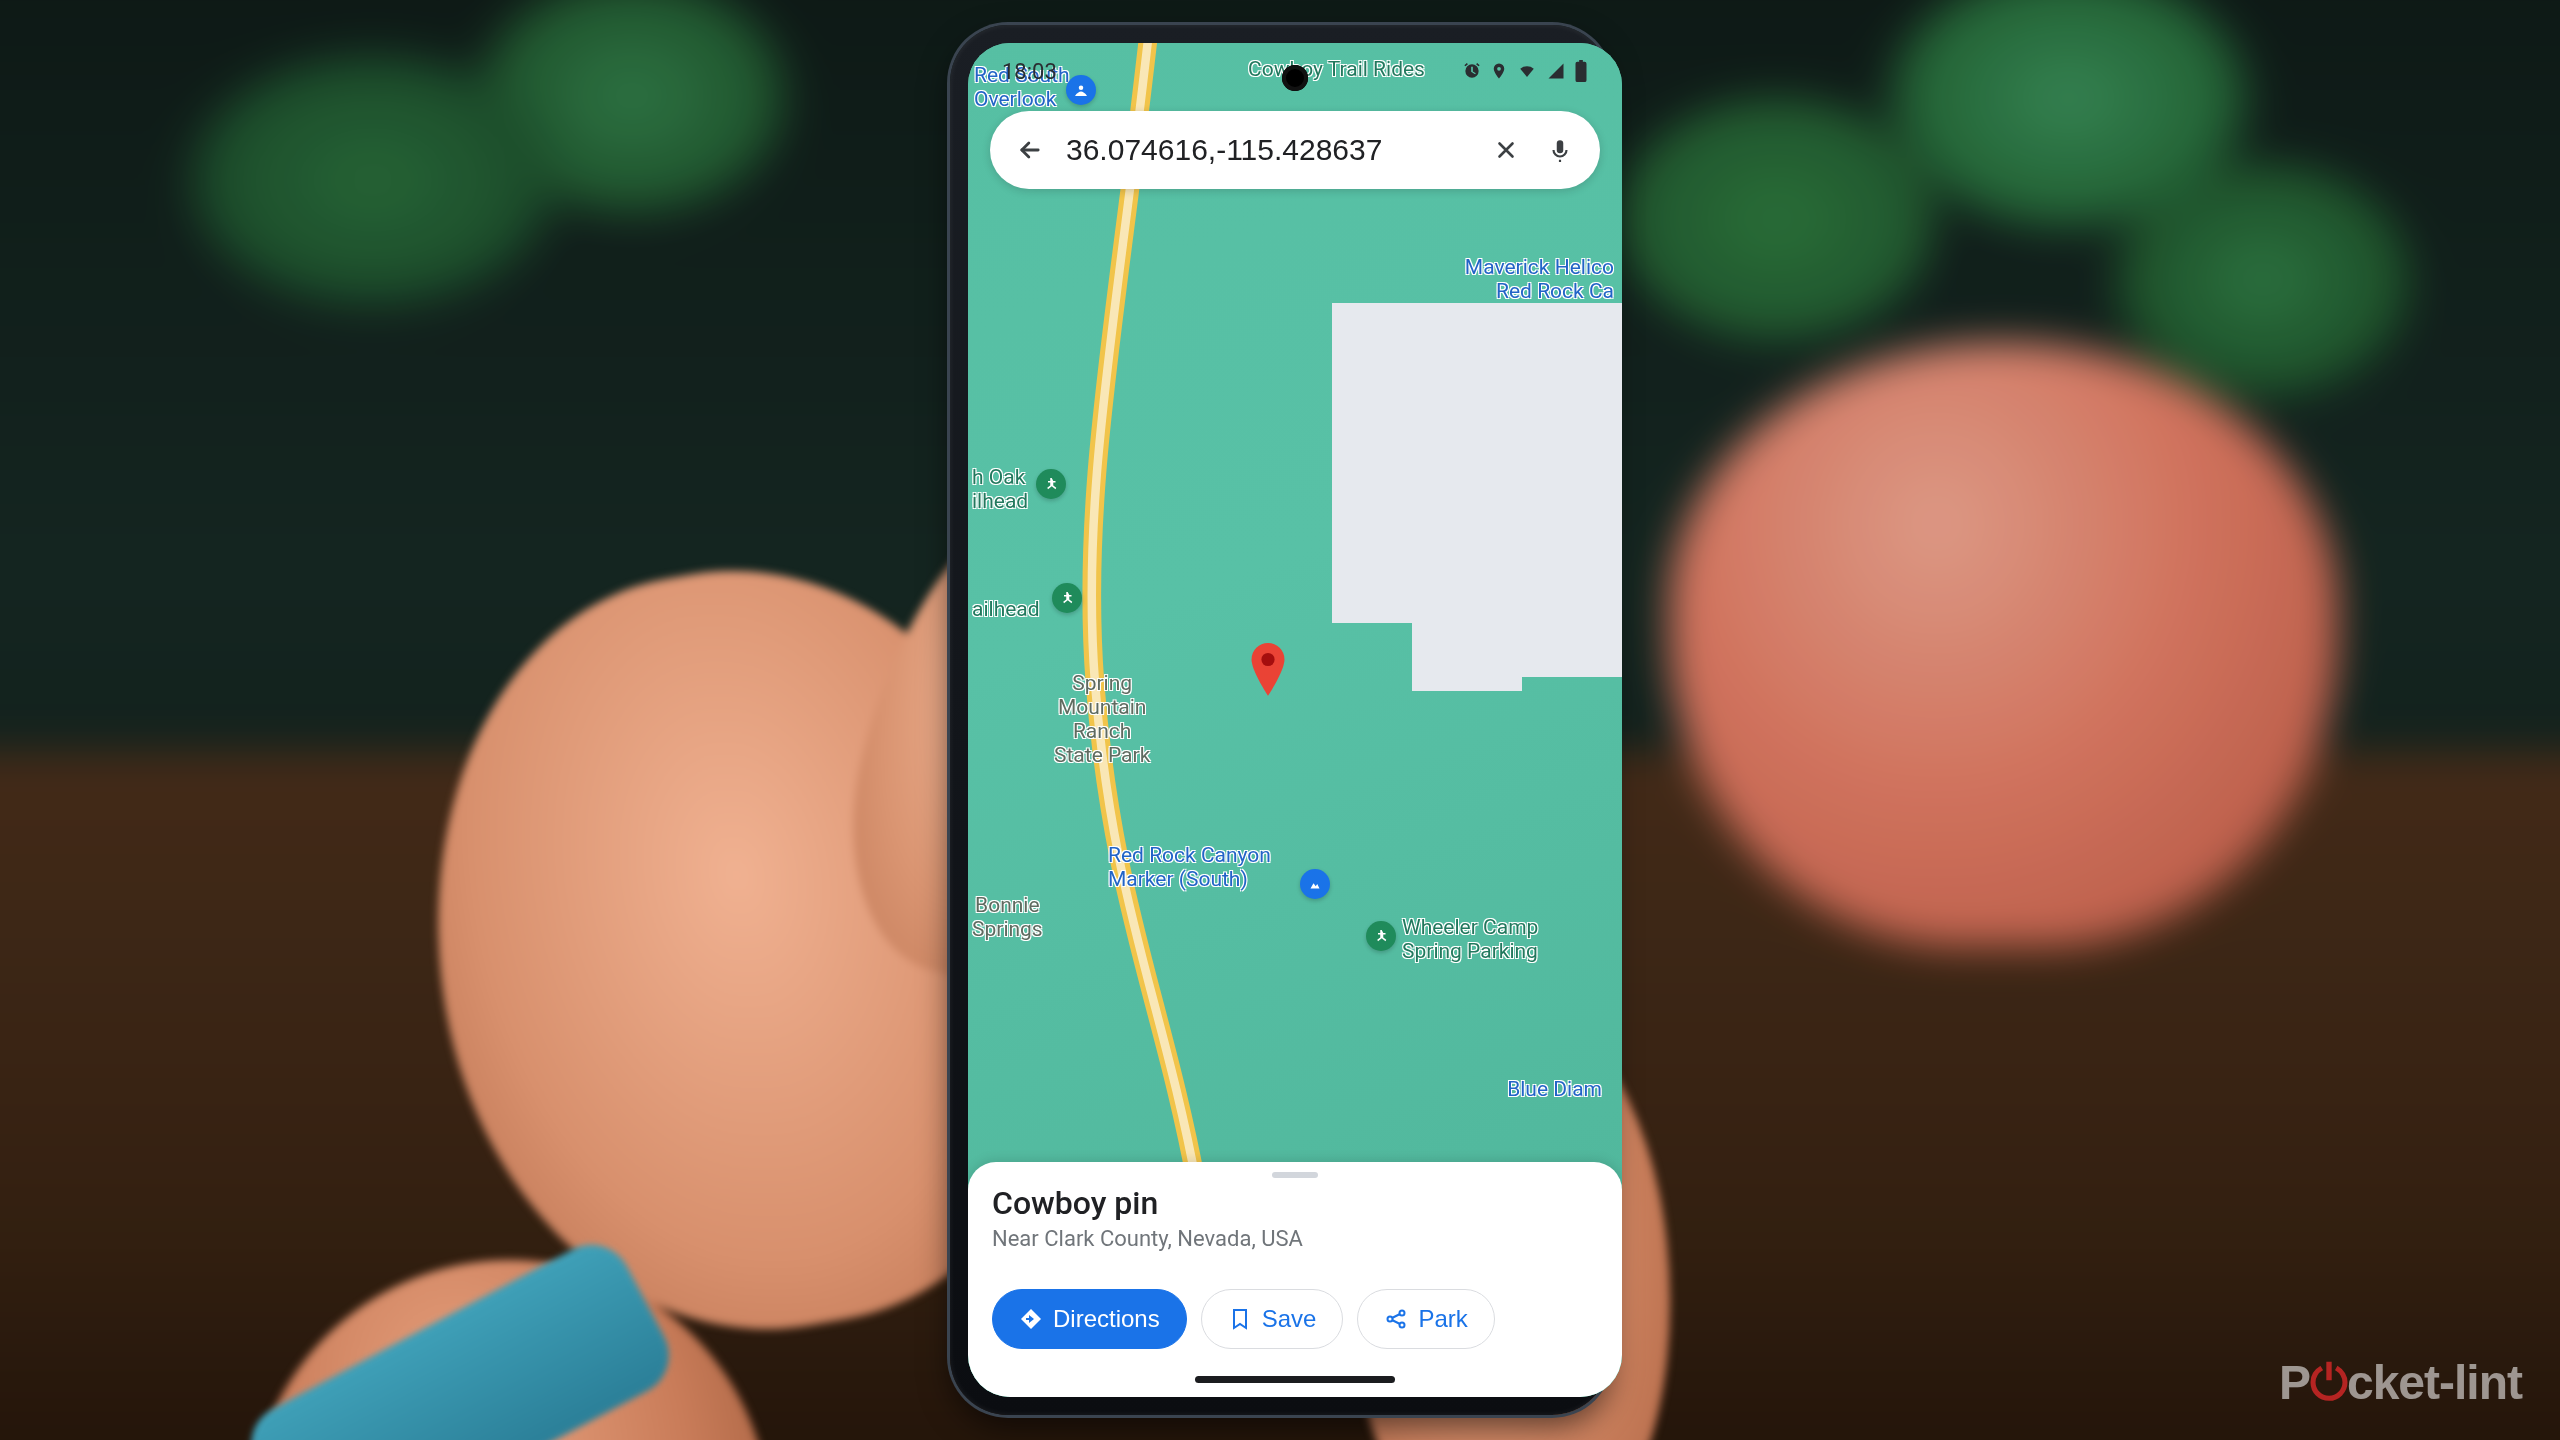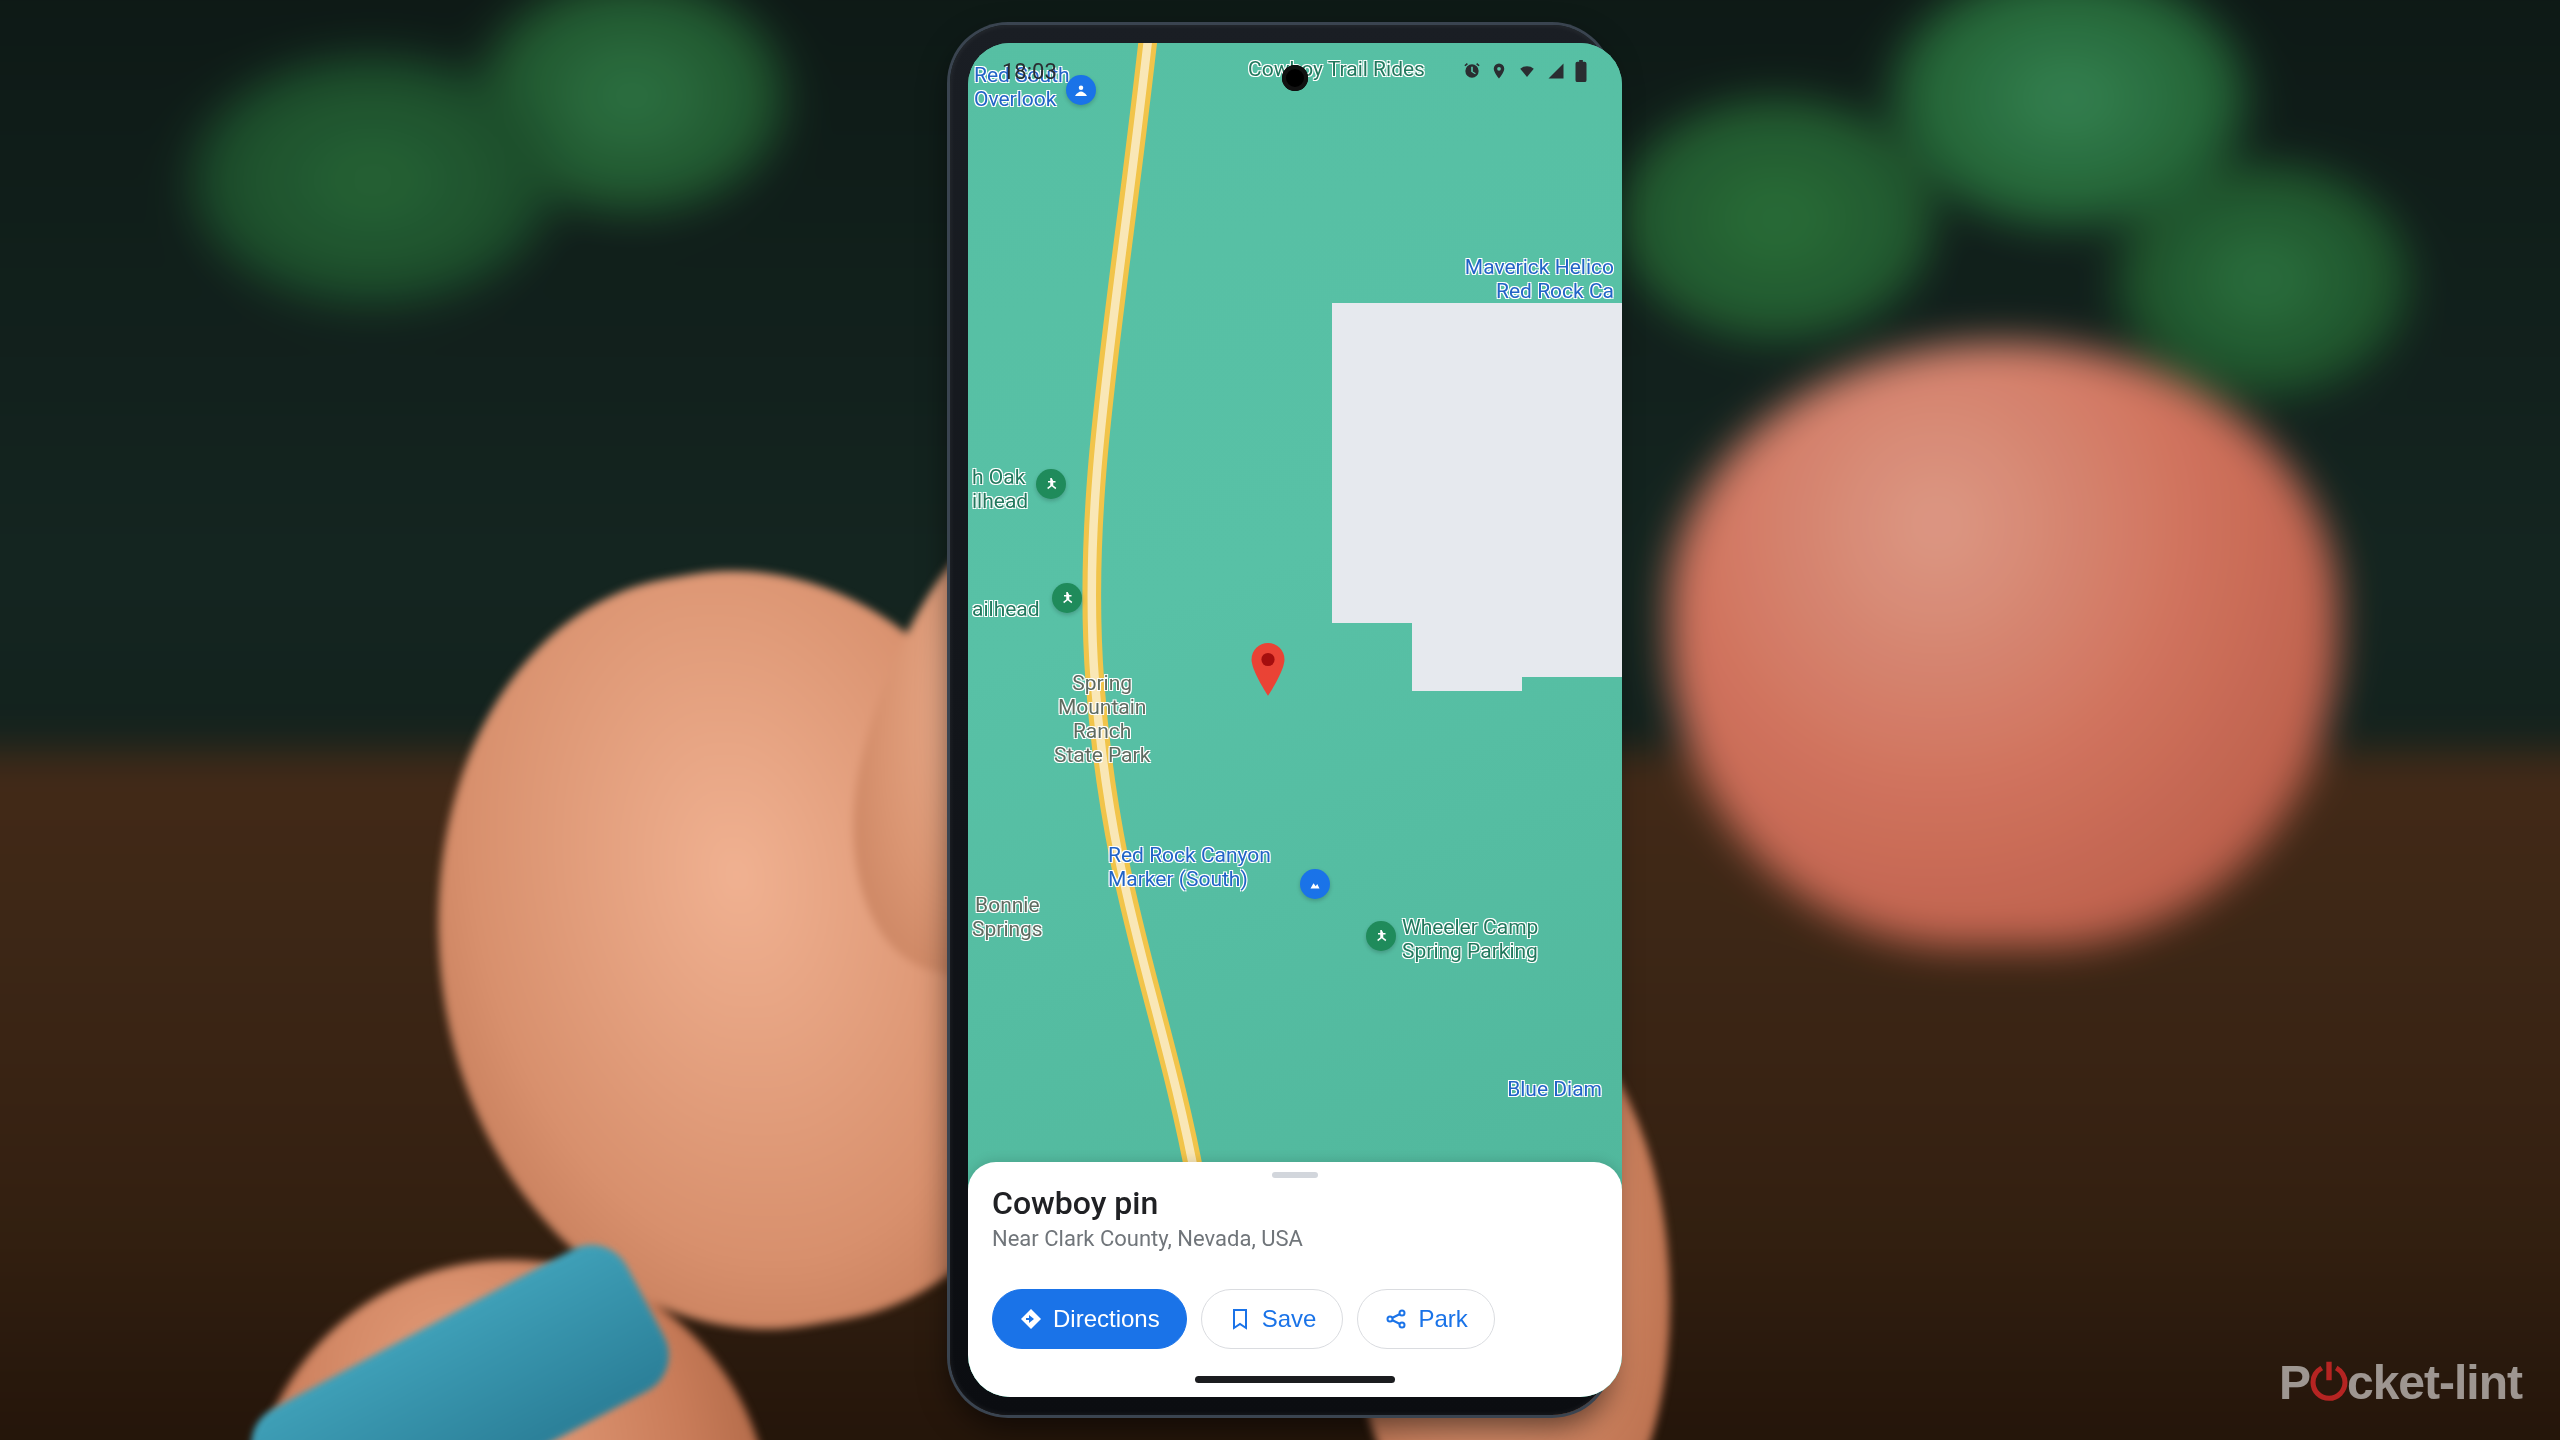--- a/index.html
+++ b/index.html
@@ -431,20 +431,40 @@
       <div class="poi-label info" style="right:20px; top:1034px;">Blue Diam</div>
 
       <div class="dropped-pin" style="left:300px; top:656px;">
         <svg viewBox="0 0 24 34" width="40" height="56">
           <path fill="#ea4335" d="M12 0a10 10 0 00-10 10c0 7 10 22 10 22s10-15 10-22A10 10 0 0012 0z"></path>
           <circle cx="12" cy="10" r="4" fill="#a50e0e"></circle>
         </svg>
       </div>
     </div>
 
+    <div class="search-pill">
+      <button class="icon-btn">
+        <svg width="28" height="28" viewBox="0 0 24 24" fill="none" stroke="#3c4043" stroke-width="2.4" stroke-linecap="round" stroke-linejoin="round">
+            <path d="M19 12H5"></path>
+            <path d="M11 18l-6-6 6-6"></path>
+          </svg>
+      </button>
+      <input type="text" value="36.074616,-115.428637" style="">
+      <button class="clear-btn">
+        <svg width="26" height="26" viewBox="0 0 24 24" fill="none" stroke="#3c4043" stroke-width="2.4" stroke-linecap="round">
+            <path d="M6 6l12 12M18 6L6 18"></path>
+          </svg>
+      </button>
+      <button class="mic-btn">
+        <svg width="26" height="28" viewBox="0 0 24 24" fill="#3c4043">
+            <path d="M12 15a3 3 0 003-3V6a3 3 0 10-6 0v6a3 3 0 003 3z"></path>
+            <path d="M19 12a7 7 0 01-14 0h2a5 5 0 0010 0zM11 21h2v2h-2z"></path>
+          </svg>
+      </button>
+    </div>
 
     <div class="bottom-card">
       <div class="pull-handle"></div>
       <h2>Cowboy pin</h2>
       <div class="sub">Near Clark County, Nevada, USA</div>
       <div class="chip-row">
         <button class="chip primary">
           <svg viewBox="0 0 24 24" fill="#fff">
               <path d="M12 2l10 10-10 10L2 12z"></path>
               <path d="M10 8l5 4-5 4v-3H7v-2h3z" fill="#1a73e8"></path>

